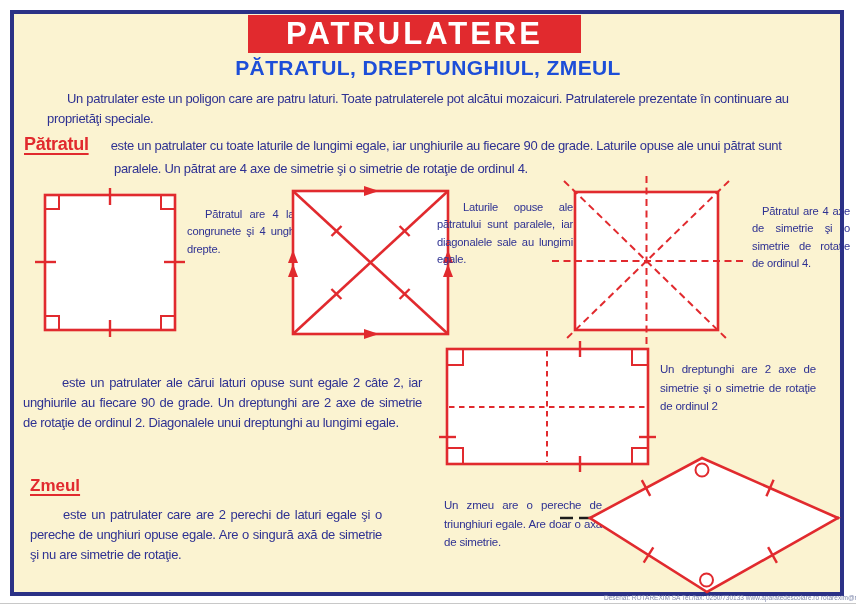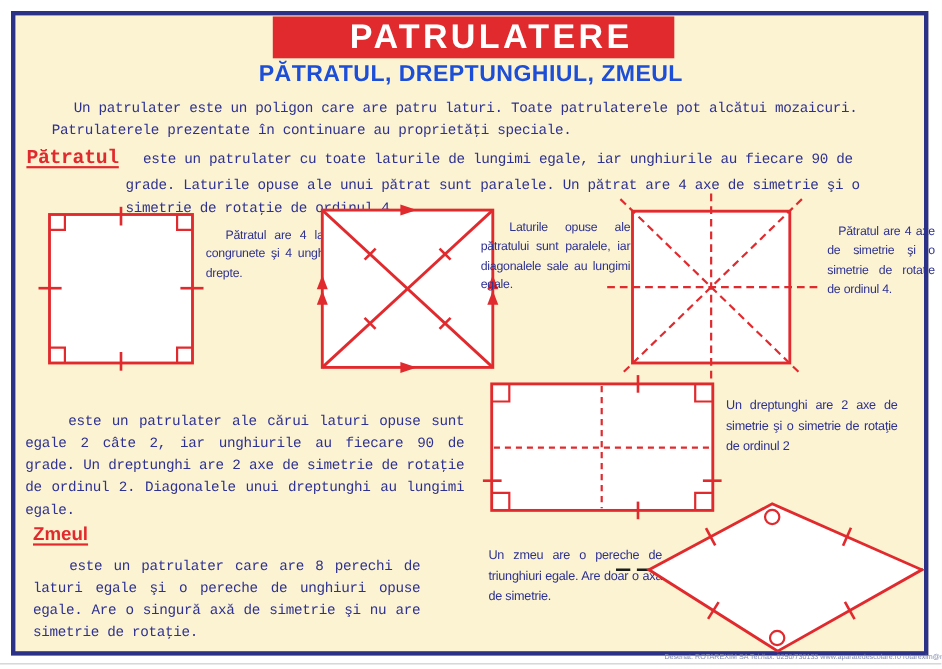--- a/index.html
+++ b/index.html
@@ -1,23 +1,23 @@
 <!DOCTYPE html>
 <html lang="ro"><head>
 <meta charset="utf-8">
 <style>
   html,body{margin:0;padding:0;}
   body{background:#ffffff;font-family:"Liberation Sans", sans-serif;}
   #page{position:relative;width:856px;height:608px;background:#ffffff;overflow:hidden;}
   #frame{position:absolute;left:10px;top:10px;width:826px;height:578px;border:4.5px solid #2B3186;background:#FBF3D1;}
   .abs{position:absolute;}
-  #title-banner{left:248px;top:15px;width:333px;height:38px;background:#E12A2E;display:flex;align-items:center;justify-content:center;padding-left:32px;}
+  #title-banner{left:248px;top:15px;width:333px;height:38px;background:#E12A2E;display:flex;align-items:center;justify-content:center;}
   #title-banner span{color:#ffffff;font-size:31px;font-weight:bold;letter-spacing:3px;}
   #subtitle{left:11px;top:56px;width:834px;text-align:center;font-size:21px;font-weight:bold;color:#1d4ed8;letter-spacing:.4px;}
-  .body-text{font-size:13px;letter-spacing:-0.3px;line-height:1.55;color:#2E3192;font-family:Liberation Mono, monospace;}
+  .body-text{font-size:13px;letter-spacing:-0.3px;line-height:1.55;color:#2E3192;}
   #intro{left:47px;top:89px;width:770px;text-indent:20px;}
   .sec-heading{color:#E12A2E;font-weight:bold;text-decoration:underline;text-decoration-thickness:2px;text-underline-offset:3px;}
   #patratul-par{left:24px;top:130px;width:672px;padding-left:90px;text-indent:-90px;line-height:1.6;}
   #patratul-par .sec-heading{font-size:18px;margin-right:22px;}
   .caption{font-size:11.2px;letter-spacing:-0.2px;line-height:1.55;color:#2E3192;text-align:justify;}
   #cap-sq1{left:187px;top:206px;width:122px;text-indent:18px;}
   #cap-sq2{left:437px;top:199px;width:136px;text-indent:26px;}
   #cap-sq3{left:752px;top:203px;width:98px;text-indent:10px;}
   #dreptunghiul-heading{left:145px;top:345px;font-size:19px;}
   #dreptunghiul-par{left:23px;top:373px;width:399px;text-indent:39px;text-align:justify;}
@@ -100,21 +100,21 @@
     <path class="dashred" stroke-dasharray="5.5 4.5" d="M110 10 V121"></path>
     <path class="dashred" stroke-dasharray="5.5 4.5" d="M12 66 H209"></path>
     <path class="tick" d="M143 0 V16"></path>
     <path class="tick" d="M143 115 V131"></path>
     <path class="tick" d="M2 96 H19"></path>
     <path class="tick" d="M202 96 H219"></path>
   </svg>
   <div id="cap-rect" class="abs caption">Un dreptunghi are 2 axe de simetrie şi o simetrie de rotaţie de ordinul 2</div>
 
   <div id="zmeul-heading" class="abs sec-heading">Zmeul</div>
-  <div id="zmeul-par" class="abs body-text">este un patrulater care are 8 perechi de laturi egale şi o pereche de unghiuri opuse egale. Are o singură axă de simetrie şi nu are simetrie de rotaţie.</div>
+  <div id="zmeul-par" class="abs body-text">este un patrulater care are 2 perechi de laturi egale şi o pereche de unghiuri opuse egale. Are o singură axă de simetrie şi nu are simetrie de rotaţie.</div>
   <div id="cap-kite" class="abs caption">Un zmeu are o pereche de triunghiuri egale. Are doar o axă de simetrie.</div>
 
   <svg style="left:560px;top:448px" width="284" height="152" viewBox="0 0 284 152">
     <path class="axis-black" stroke-dasharray="13 6" d="M0 70 H284"></path>
     <polygon class="shape" points="30,70 142,10 278,70 147,144"></polygon>
     <path class="tick" d="M81.8 32.1 L90.2 47.9"></path>
     <path class="tick" d="M206.4 48.2 L213.6 31.8"></path>
     <path class="tick" d="M83.7 114.6 L93.3 99.4"></path>
     <path class="tick" d="M208.1 99.2 L216.9 114.8"></path>
     <circle cx="142" cy="22" r="6.5" fill="#ffffff" stroke="#E12A2E" stroke-width="2"></circle>

